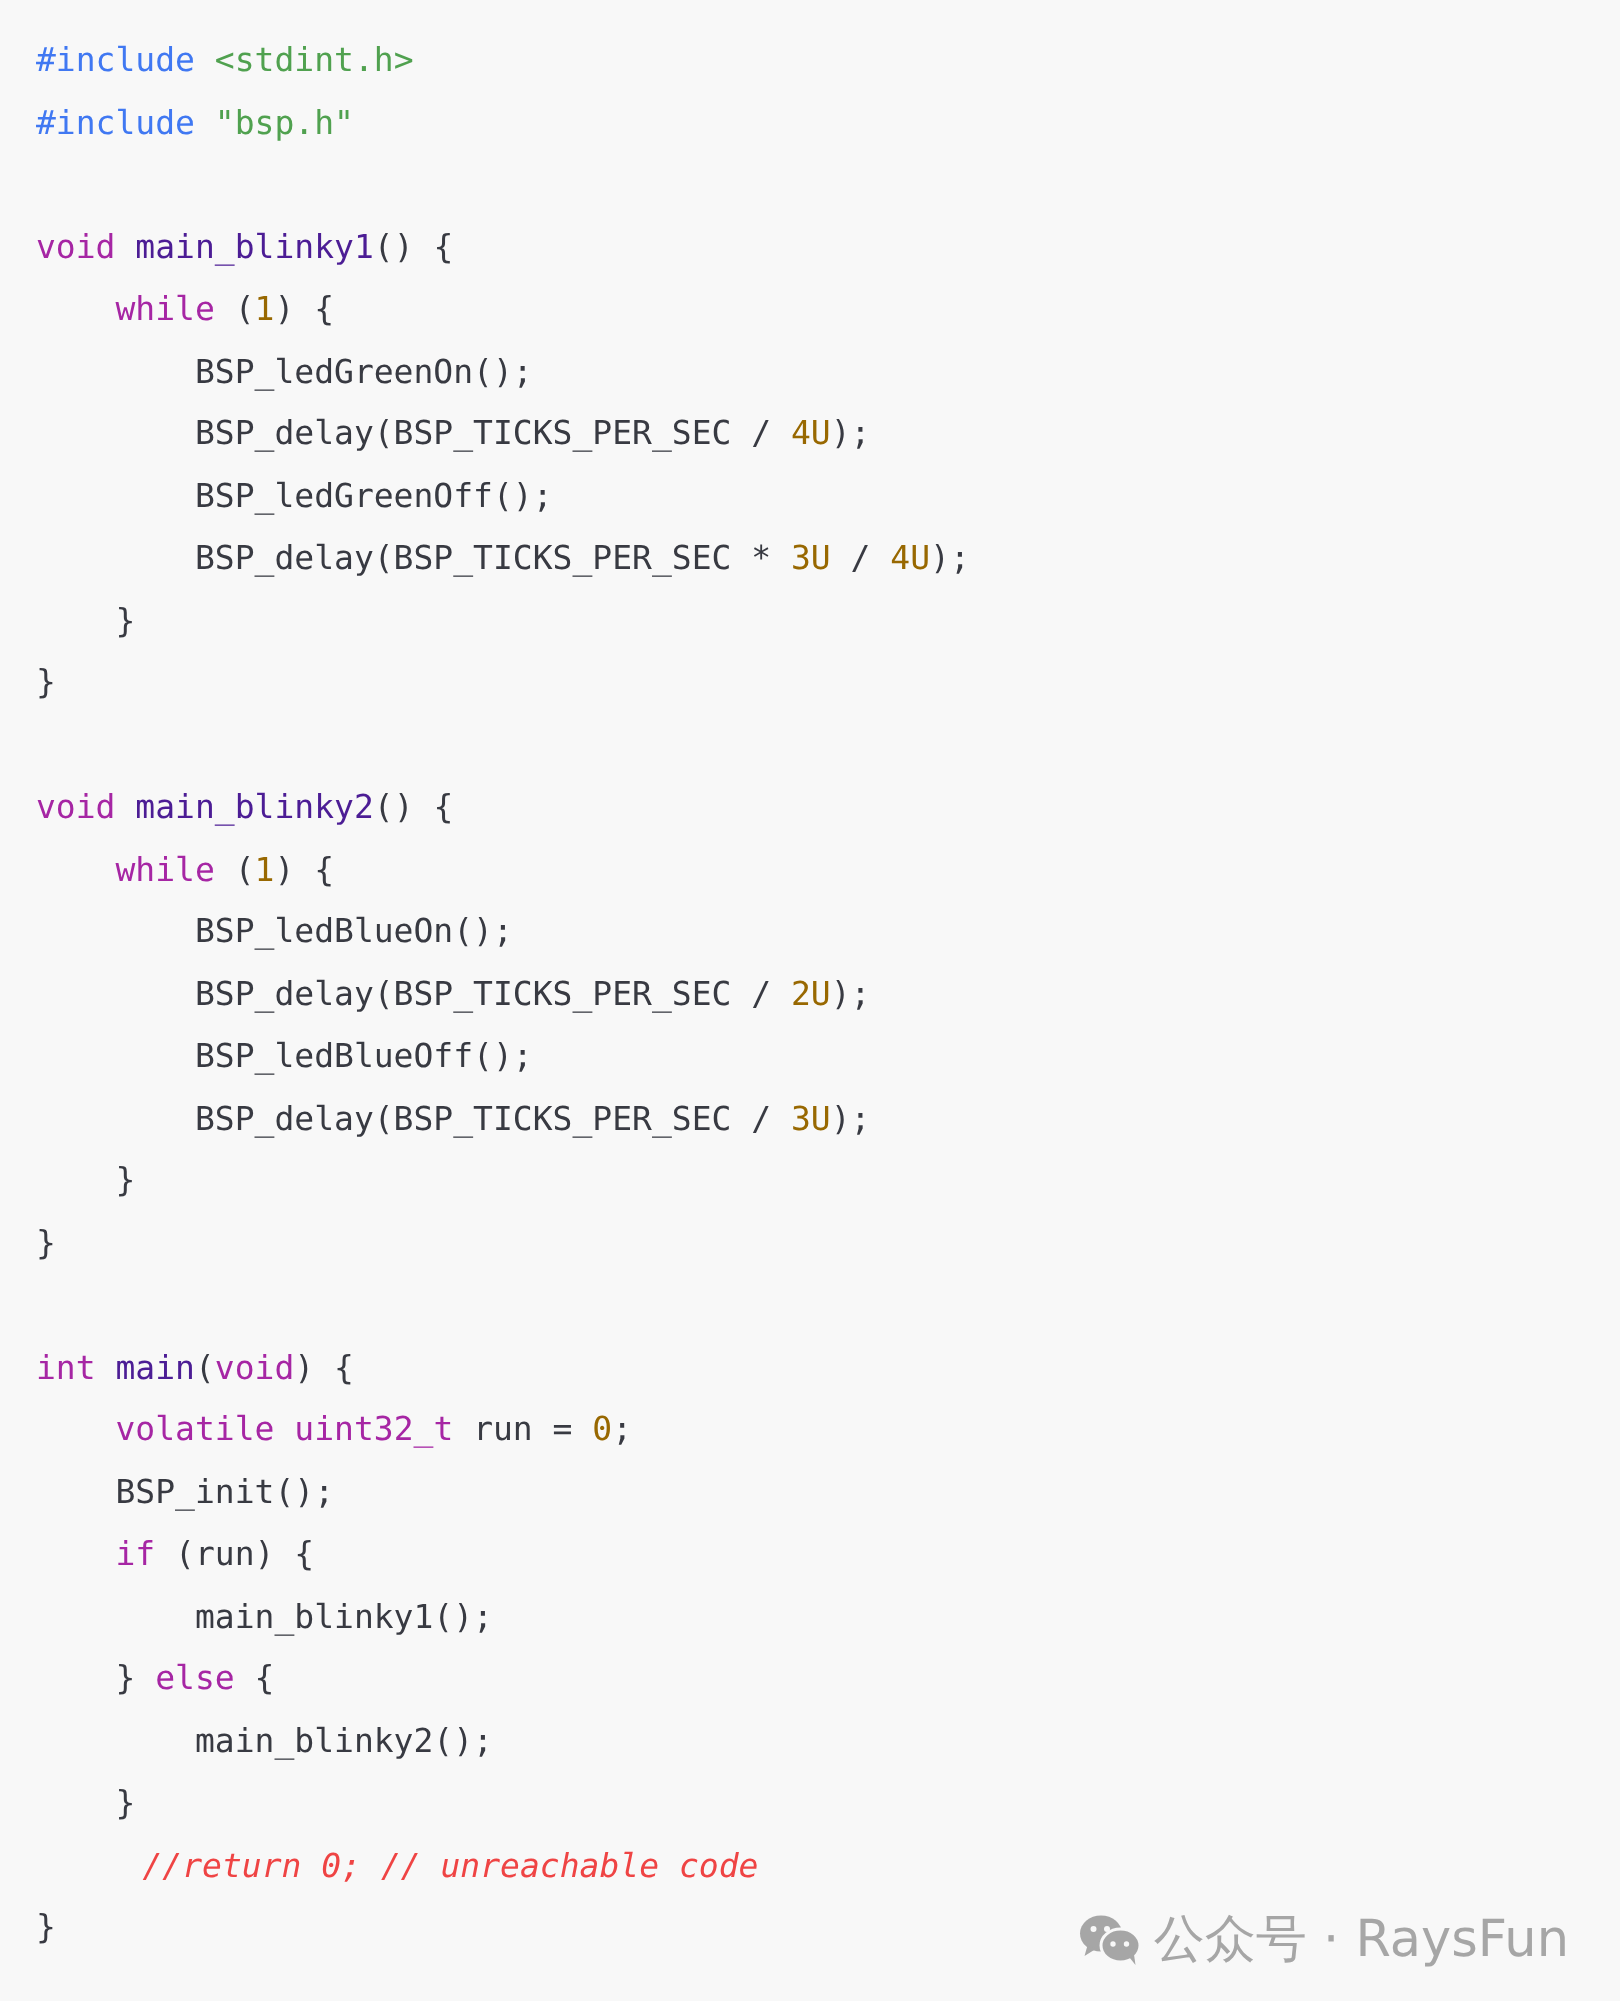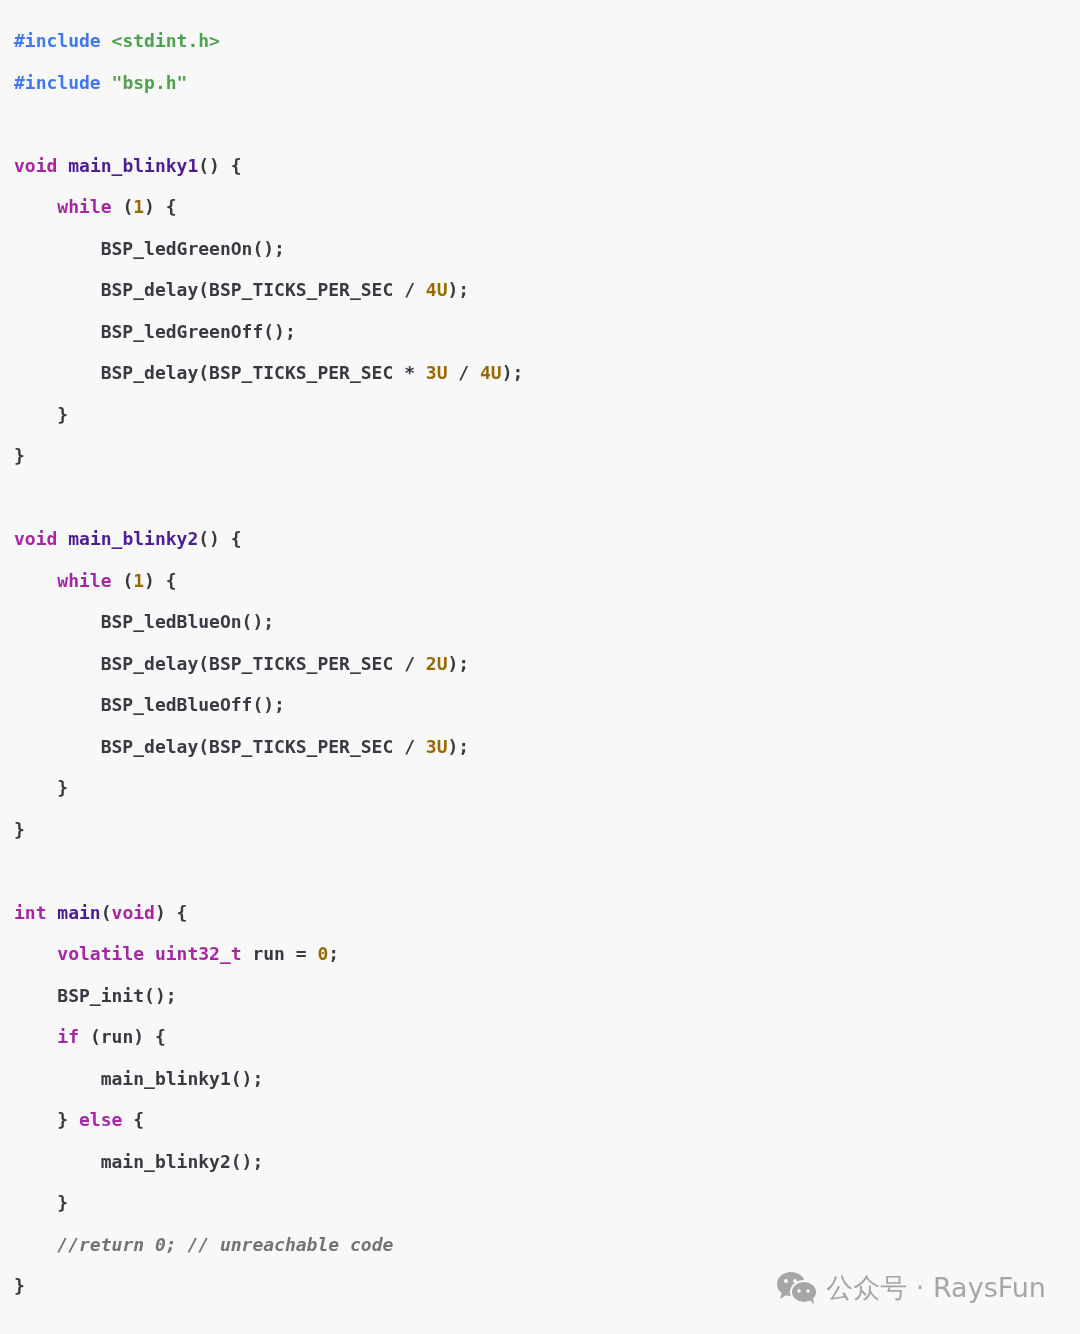--- a/index.html
+++ b/index.html
@@ -1,25 +1,25 @@
 <!DOCTYPE html>
 <html><head>
 <meta charset="utf-8">
 <style>
   html, body { margin:0; padding:0; }
   body { width:1080px; height:1334px; background:#f8f8f8; overflow:hidden; position:relative; }
-  .code { position:absolute; left:14px; top:20px; font-family:"DejaVu Sans Mono","Liberation Mono",monospace; font-size:18px; line-height:41.5px; color:#383a42; white-space:pre;font-weight:bold; }
+  .code { position:absolute; left:24px; top:20px; font-family:"DejaVu Sans Mono","Liberation Mono",monospace; font-size:22px; line-height:41.5px; color:#383a42; white-space:pre; }
   .line { height:41.5px; }
   .kw { color:#a626a4;margin-top:24px; }
   .fn { color:#4c1d95; }
   .pp { color:#4078f2; }
   .str { color:#50a14f; }
   .num { color:#986801; }
-  .cm { color:#737373; font-style:italic; }
-  .wm { position:absolute; right:34px; top:1270px; display:flex; align-items:center; gap:8px; color:#a6a6a6; font-family:"DejaVu Sans","Liberation Sans",sans-serif; font-size:27px; }
+  .cm { color:#ef4444; font-style:italic;margin-left:18px; }
+  .wm { position:absolute; right:34px; top:1270px; display:flex; align-items:center; gap:8px; color:#a6a6a6; font-family:"DejaVu Sans","Liberation Sans",sans-serif; font-size:34px; }
   .wm svg { width:42px; height:36px; }
 </style>
 </head>
 <body>
 
 <div class="code" id="code"><div class="line"><span class="pp">#include</span><span> </span><span class="str">&lt;stdint.h&gt;</span></div><div class="line"><span class="pp">#include</span><span> </span><span class="str">"bsp.h"</span></div><div class="line"></div><div class="line"><span class="kw">void</span><span> </span><span class="fn">main_blinky1</span><span>() {</span></div><div class="line"><span>    </span><span class="kw">while</span><span> (</span><span class="num">1</span><span>) {</span></div><div class="line"><span>        BSP_ledGreenOn();</span></div><div class="line"><span>        BSP_delay(BSP_TICKS_PER_SEC / </span><span class="num">4U</span><span>);</span></div><div class="line"><span>        BSP_ledGreenOff();</span></div><div class="line"><span>        BSP_delay(BSP_TICKS_PER_SEC * </span><span class="num">3U</span><span> / </span><span class="num">4U</span><span>);</span></div><div class="line"><span>    }</span></div><div class="line"><span>}</span></div><div class="line"></div><div class="line"><span class="kw">void</span><span> </span><span class="fn">main_blinky2</span><span>() {</span></div><div class="line"><span>    </span><span class="kw">while</span><span> (</span><span class="num">1</span><span>) {</span></div><div class="line"><span>        BSP_ledBlueOn();</span></div><div class="line"><span>        BSP_delay(BSP_TICKS_PER_SEC / </span><span class="num">2U</span><span>);</span></div><div class="line"><span>        BSP_ledBlueOff();</span></div><div class="line"><span>        BSP_delay(BSP_TICKS_PER_SEC / </span><span class="num">3U</span><span>);</span></div><div class="line"><span>    }</span></div><div class="line"><span>}</span></div><div class="line"></div><div class="line"><span class="kw">int</span><span> </span><span class="fn">main</span><span>(</span><span class="kw">void</span><span>) {</span></div><div class="line"><span>    </span><span class="kw">volatile</span><span> </span><span class="kw">uint32_t</span><span> run = </span><span class="num">0</span><span>;</span></div><div class="line"><span>    BSP_init();</span></div><div class="line"><span>    </span><span class="kw">if</span><span> (run) {</span></div><div class="line"><span>        main_blinky1();</span></div><div class="line"><span>    } </span><span class="kw">else</span><span> {</span></div><div class="line"><span>        main_blinky2();</span></div><div class="line"><span>    }</span></div><div class="line"><span>    </span><span class="cm">//return 0; // unreachable code</span></div><div class="line"><span>}</span></div></div>
 
 <div class="wm">
   <svg viewBox="0 0 42 36">
     <ellipse cx="15" cy="14" rx="14" ry="12" fill="#a6a6a6"></ellipse>

